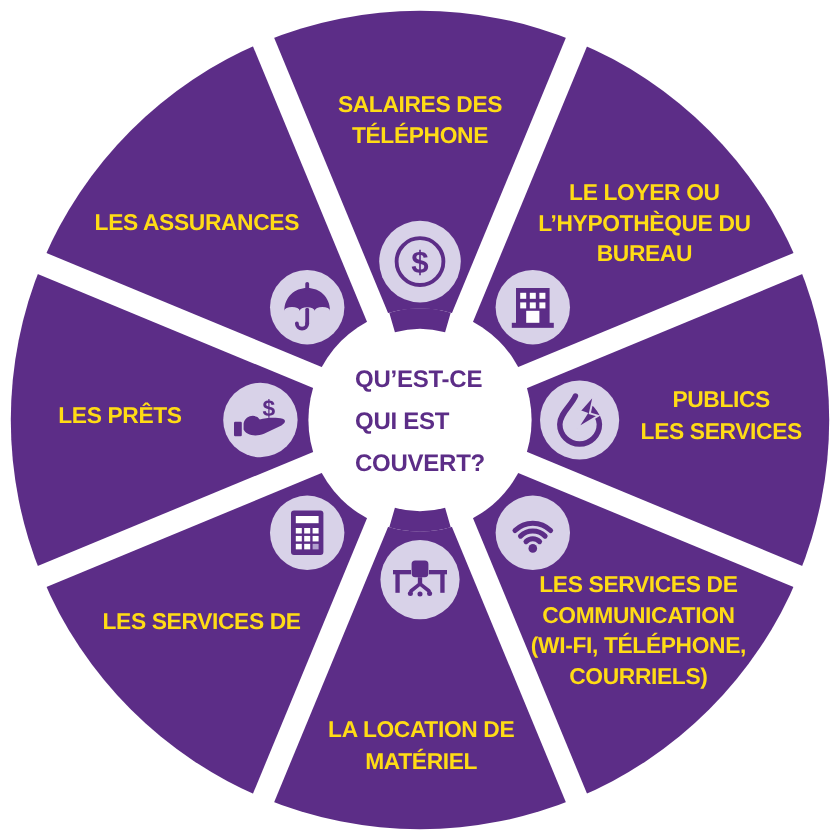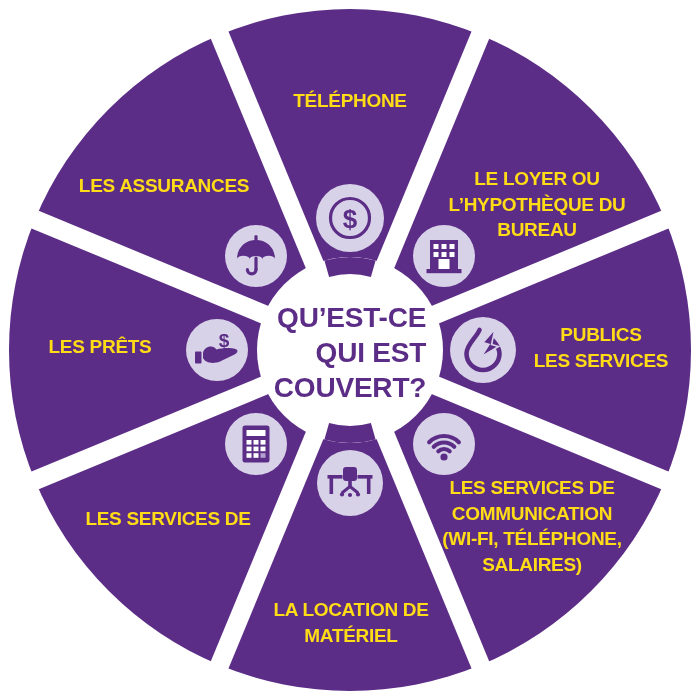--- a/index.html
+++ b/index.html
@@ -13,31 +13,31 @@
     position:relative;width:700px;height:700px;overflow:hidden;
     font-family:"Liberation Sans",sans-serif;
   }
   .stage svg{position:absolute;left:0;top:0;}
   .label{
     position:absolute;transform:translate(-50%,-50%);
     color:var(--yellow);font-weight:700;font-size:19px;line-height:25.5px;
     letter-spacing:-0.3px;text-align:center;white-space:nowrap;
   }
   .lbl-salaires {left:350px;top:101px;}
-  .lbl-loyer    {left:537px;top:204px;}
+  .lbl-loyer    {left:537px;top:187px;}
   .lbl-publics  {left:601px;top:347px;}
   .lbl-comm     {left:532px;top:526px;}
   .lbl-location {left:351px;top:622px;}
   .lbl-compta   {left:168px;top:519px;}
   .lbl-prets    {left:100px;top:347px;}
   .lbl-assur    {left:164px;top:186px;}
   .center-label{
     position:absolute;left:350px;top:352px;transform:translate(-50%,-50%);
-    color:var(--purple);font-weight:700;font-size:28px;line-height:35px;
-    letter-spacing:-0.2px;text-align:right;white-space:nowrap;
+    color:var(--purple);font-weight:700;font-size:20px;line-height:35px;
+    letter-spacing:-0.2px;text-align:left;white-space:nowrap;
   }
 </style>
 </head>
 <body>
 
 <div class="stage">
 
   <svg width="700" height="700" viewBox="0 0 700 700">
 
     <circle cx="350" cy="350" r="341" fill="var(--purple)"></circle>
@@ -138,39 +138,40 @@
       <path d="M -19,3 C -19,-8.5 -10.5,-16 0,-16 C 10.5,-16 19,-8.5 19,3 A 6.33,3.2 0 0 0 6.33,3 A 6.34,3.2 0 0 0 -6.33,3 A 6.33,3.2 0 0 0 -19,3 Z" fill="var(--purple)"></path>
       <g fill="none" stroke="var(--purple)" stroke-width="3.2" stroke-linecap="round">
         <line x1="0" y1="-19.5" x2="0" y2="-15"></line>
         <line x1="0" y1="2" x2="0" y2="13.5"></line>
         <path d="M 0,13.5 A 4.3,4.3 0 0 1 -8.6,13.5"></path>
       </g>
     </g>
   </svg>
 
   <div class="label lbl-salaires">
+    <div>SALAIRES DES</div>
     <div>TÉLÉPHONE</div>
   </div>
 
   <div class="label lbl-loyer">
     <div>LE LOYER OU</div>
     <div>L’HYPOTHÈQUE DU</div>
     <div>BUREAU</div>
   </div>
 
   <div class="label lbl-publics">
     <div>PUBLICS</div>
     <div>LES SERVICES</div>
   </div>
 
   <div class="label lbl-comm">
     <div>LES SERVICES DE</div>
     <div>COMMUNICATION</div>
     <div>(WI-FI, TÉLÉPHONE,</div>
-    <div>SALAIRES)</div>
+    <div>COURRIELS)</div>
   </div>
 
   <div class="label lbl-location">
     <div>LA LOCATION DE</div>
     <div>MATÉRIEL</div>
   </div>
 
   <div class="label lbl-compta">
     <div>LES SERVICES DE</div>
   </div>

